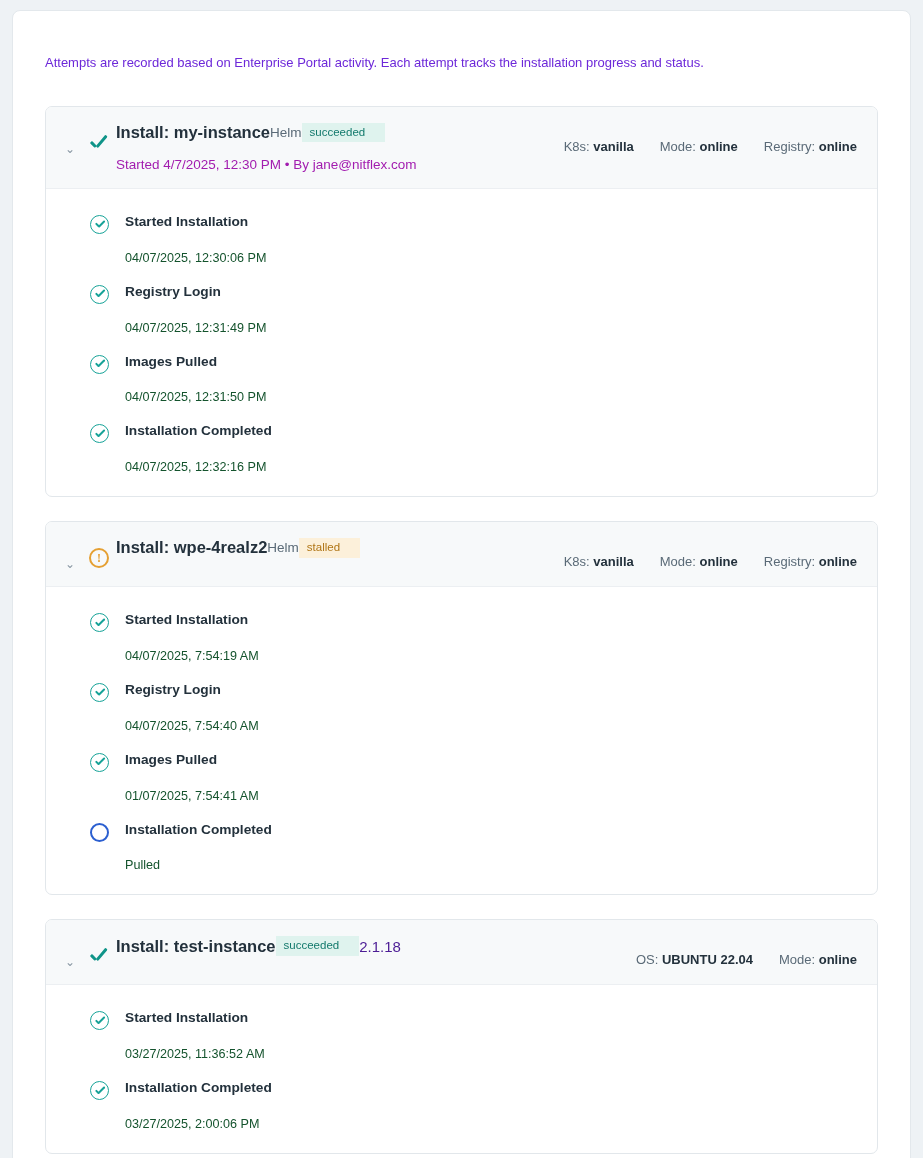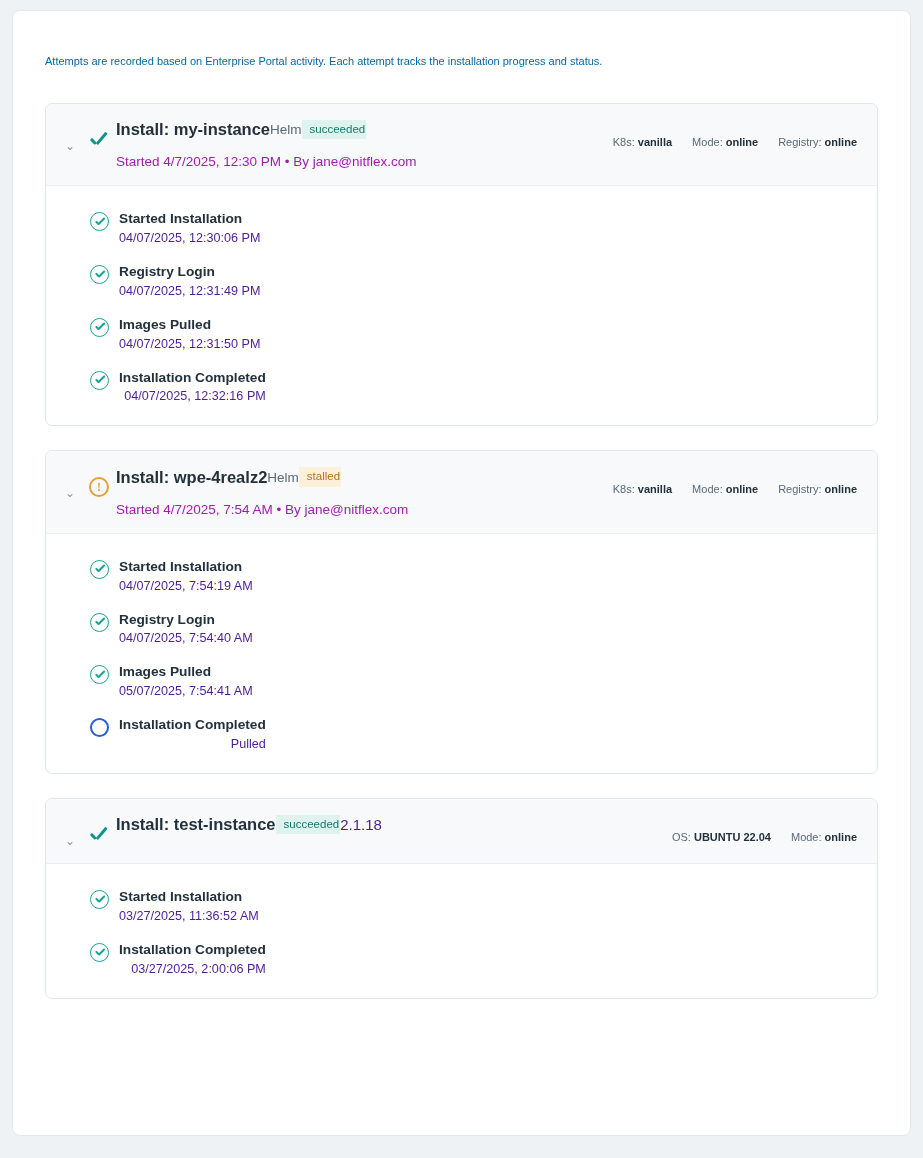--- a/index.html
+++ b/index.html
@@ -23,22 +23,22 @@
     min-height: 1126px;
   }
   .page-title {
     font-size: 17px;
     font-weight: 700;
     color: #23313c;
     margin: 10px 0 0 12px;
     letter-spacing: 0.1px;
   }
   .page-subtitle {
-    font-size: 11px;
-    color: #0369a1;
+    font-size: 13px;
+    color: #6d28d9;
     margin: 21px 0 0 12px;
     line-height: 1.35;
   }
   .attempts {
     margin-top: 34px;
   }
   .attempt {
     border: 1px solid #e2e7eb;
     border-radius: 7px;
     margin: 0 12px 24px 12px;
@@ -126,21 +126,21 @@
     font-size: 16.5px;
     font-weight: 700;
     color: #23313c;
   }
   .attempt-engine {
     font-size: 13.5px;
     color: #5a6a77;
   }
   .badge {
     font-size: 11.5px;
-    padding: 2px 1px 3px 8px;
+    padding: 2px 20px 3px 8px;
     border-radius: 0;
     line-height: 1.25;
   }
   .badge-succeeded {
     background: #dff3ee;
     color: #12796c;
   }
   .badge-stalled {
     background: #fcf0da;
     color: #b07515;
@@ -150,38 +150,38 @@
     color: #4c1d95;
   }
   .attempt-sub {
     font-size: 13.5px;
     color: #a21caf;
     margin-top: 15px;
   }
   .attempt-meta {
     display: flex;
     align-items: center;
-    gap: 20px;
-    font-size: 11px;
+    gap: 26px;
+    font-size: 13px;
     color: #5a6a77;
     padding-top: 16px;
     padding-right: 4px;
     white-space: nowrap;
   }
   .attempt-meta b {
     color: #23313c;
     font-weight: 700;
   }
   .steps {
     padding: 24px 16px 22px 44px;
   }
   .step {
     display: flex;
     align-items: flex-start;
-    gap: 10px;
+    gap: 16px;
     margin-bottom: 18px;
   }
   .step:last-child { margin-bottom: 0; }
   .step-icon {
     flex: 0 0 19px;
     margin-top: 2px;
   }
   .circle-check {
     width: 19px;
     height: 19px;
@@ -218,23 +218,22 @@
     border: 2px solid #2b5fd0;
   }
   .step-label {
     font-size: 13.7px;
     font-weight: 700;
     color: #23313c;
     line-height: 1.3;
   }
   .step-time {
     font-size: 12.6px;
-    color: #4c1d95;
-    margin-top: 3px;
-    text-align: right;
+    color: #14532d;
+    margin-top: 20px;
   }
 </style>
 </head>
 <body>
 
 <div class="page-card">
   <div class="page-subtitle">Attempts are recorded based on Enterprise Portal activity. Each attempt tracks the installation progress and status.</div>
 
   <div class="attempts">
 
@@ -303,21 +302,20 @@
         <div class="chevron">⌄</div>
         <div class="status-mark">
           <span class="warn-big">!</span>
         </div>
         <div class="attempt-head-main">
           <div class="attempt-title-row">
             <span class="attempt-title">Install: wpe-4realz2</span>
             <span class="attempt-engine">Helm</span>
             <span class="badge badge-stalled">stalled</span>
           </div>
-          <div class="attempt-sub">Started 4/7/2025, 7:54 AM • By jane@nitflex.com</div>
         </div>
         <div class="attempt-meta">
           <span><span>K8s:</span> <b>vanilla</b></span>
           <span><span>Mode:</span> <b>online</b></span>
           <span><span>Registry:</span> <b>online</b></span>
         </div>
       </div>
       <div class="steps">
         <div class="step">
           <div class="step-icon">
@@ -336,21 +334,21 @@
             <div class="step-label">Registry Login</div>
             <div class="step-time">04/07/2025, 7:54:40 AM</div>
           </div>
         </div>
         <div class="step">
           <div class="step-icon">
               <div class="circle-check"></div>
             </div>
           <div>
             <div class="step-label">Images Pulled</div>
-            <div class="step-time">05/07/2025, 7:54:41 AM</div>
+            <div class="step-time">01/07/2025, 7:54:41 AM</div>
           </div>
         </div>
         <div class="step">
           <div class="step-icon">
               <div class="circle-pending"></div>
             </div>
           <div>
             <div class="step-label">Installation Completed</div>
             <div class="step-time">Pulled</div>
           </div>

